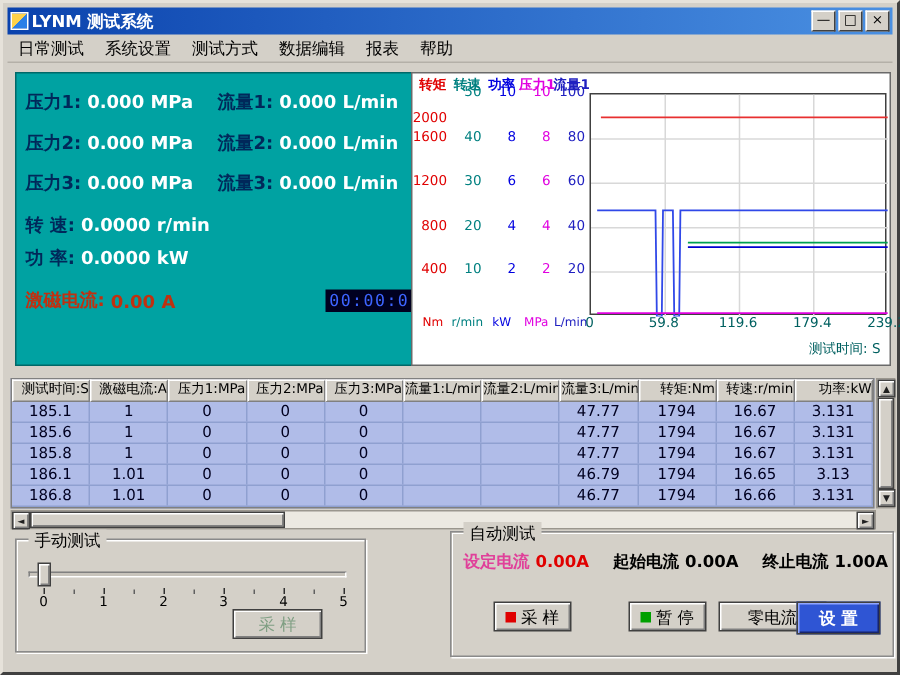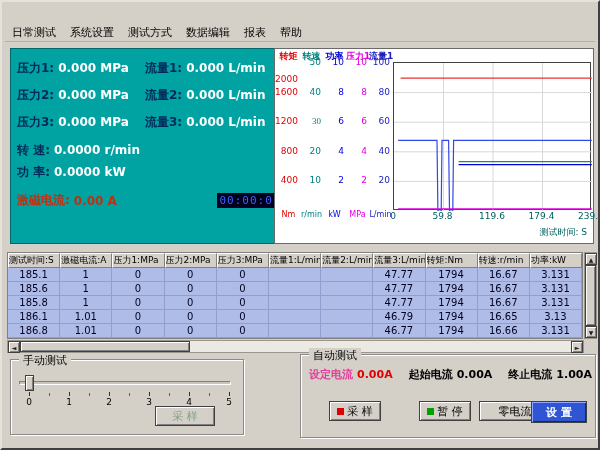--- a/index.html
+++ b/index.html
@@ -46,21 +46,21 @@
   .chart-plot{position:absolute;left:118px;top:13px;width:198px;height:148px;
     border:1px solid #404040;background:#fff}
   .chart-plot svg{display:block}
   .chart-xticks{position:absolute;inset:0;pointer-events:none}
   .x-tick{position:absolute;top:162px;transform:translateX(-50%);font-size:9px;color:#006060}
   .chart-xlabel{position:absolute;right:6px;top:177px;font-size:9px;color:#006060;white-space:nowrap}
   
   .dtable{position:absolute;left:5px;top:250px;width:576px;border:1px solid #808080;background:var(--row_bg)}
   .dt-header{display:flex;height:15px}
   .dt-h{flex:1 1 0;background:#d4d0c8;border:1px solid;border-color:#fff #808080 #808080 #fff;
-    font-size:9px;line-height:12px;text-align:left;white-space:nowrap;overflow:hidden;color:#000}
+    font-size:9px;line-height:12px;text-align:right;white-space:nowrap;overflow:hidden;color:#000}
   .dt-row{display:flex;height:14px;background:var(--row_bg);border-bottom:1px solid var(--row_line)}
   .dt-c{flex:1 1 0;font-size:10px;line-height:13px;text-align:center;color:#000020;
     border-right:1px solid var(--row_line);white-space:nowrap;overflow:hidden}
   
   .vscroll{position:absolute;left:582px;top:250px;width:13px;height:87px;background:#ece9e2;
     border:1px solid #9a968e;display:flex;flex-direction:column}
   .hscroll{position:absolute;left:5px;top:338px;width:577px;height:13px;background:#ece9e2;
     border:1px solid #9a968e;display:flex}
   .sb-btn{width:12px;height:12px;flex:0 0 auto;background:#d4d0c8;border:1px solid #404040;
     box-shadow:inset 1px 1px 0 #fff,inset -1px -1px 0 #808080;font-size:6px;line-height:11px;
@@ -102,20 +102,27 @@
   .btn-setup{left:230px;width:56px;height:22px;background:var(--setup_btn);color:#fff;font-weight:bold;
     box-shadow:inset 1px 1px 0 #91a7ff,inset -1px -1px 0 #17246e}
   .sq{width:7px;height:7px;background:var(--sample_icon);display:inline-block}
   .sq-g{background:var(--pause_icon)}
 </style>
 </head>
 <body>
 
 <div class="window">
 
+  <div class="titlebar">
+    <div class="title-icon"></div>
+    <div class="title-text">LYNM 测试系统</div>
+    <div class="tb-btn">—</div>
+    <div class="tb-btn">□</div>
+    <div class="tb-btn">×</div>
+  </div>
 
   <div class="menubar">
       <div class="menu-item">日常测试</div>
       <div class="menu-item">系统设置</div>
       <div class="menu-item">测试方式</div>
       <div class="menu-item">数据编辑</div>
       <div class="menu-item">报表</div>
       <div class="menu-item">帮助</div>
     </div>
 
@@ -171,21 +178,21 @@
           <div class="axis-tick" style="color: rgb(224, 0, 0); top: 42.6px;">1600</div>
           <div class="axis-tick" style="color: rgb(224, 0, 0); top: 72.2px;">1200</div>
           <div class="axis-tick" style="color: rgb(224, 0, 0); top: 101.8px;">800</div>
           <div class="axis-tick" style="color: rgb(224, 0, 0); top: 131.4px;">400</div>
           <div class="axis-unit" style="color: rgb(224, 0, 0);">Nm</div>
         </div>
         <div class="axis-col" style="left: 25px;">
           <div class="axis-name" style="color: rgb(0, 128, 128);">转速</div>
           <div class="axis-tick" style="color: rgb(0, 128, 128); top: 13px;">50</div>
           <div class="axis-tick" style="color: rgb(0, 128, 128); top: 42.6px;">40</div>
-          <div class="axis-tick" style="color: rgb(0, 128, 128); top: 72.2px; font-family: Liberation Serif, serif;">30</div>
+          <div class="axis-tick" style="color: rgb(0, 128, 128); top: 72.2px;">30</div>
           <div class="axis-tick" style="color: rgb(0, 128, 128); top: 101.8px;">20</div>
           <div class="axis-tick" style="color: rgb(0, 128, 128); top: 131.4px;">10</div>
           <div class="axis-unit" style="color: rgb(0, 128, 128);">r/min</div>
         </div>
         <div class="axis-col" style="left: 48px;">
           <div class="axis-name" style="color: rgb(0, 0, 224);">功率</div>
           <div class="axis-tick" style="color: rgb(0, 0, 224); top: 13px;">10</div>
           <div class="axis-tick" style="color: rgb(0, 0, 224); top: 42.6px;">8</div>
           <div class="axis-tick" style="color: rgb(0, 0, 224); top: 72.2px;">6</div>
           <div class="axis-tick" style="color: rgb(0, 0, 224); top: 101.8px;">4</div>

